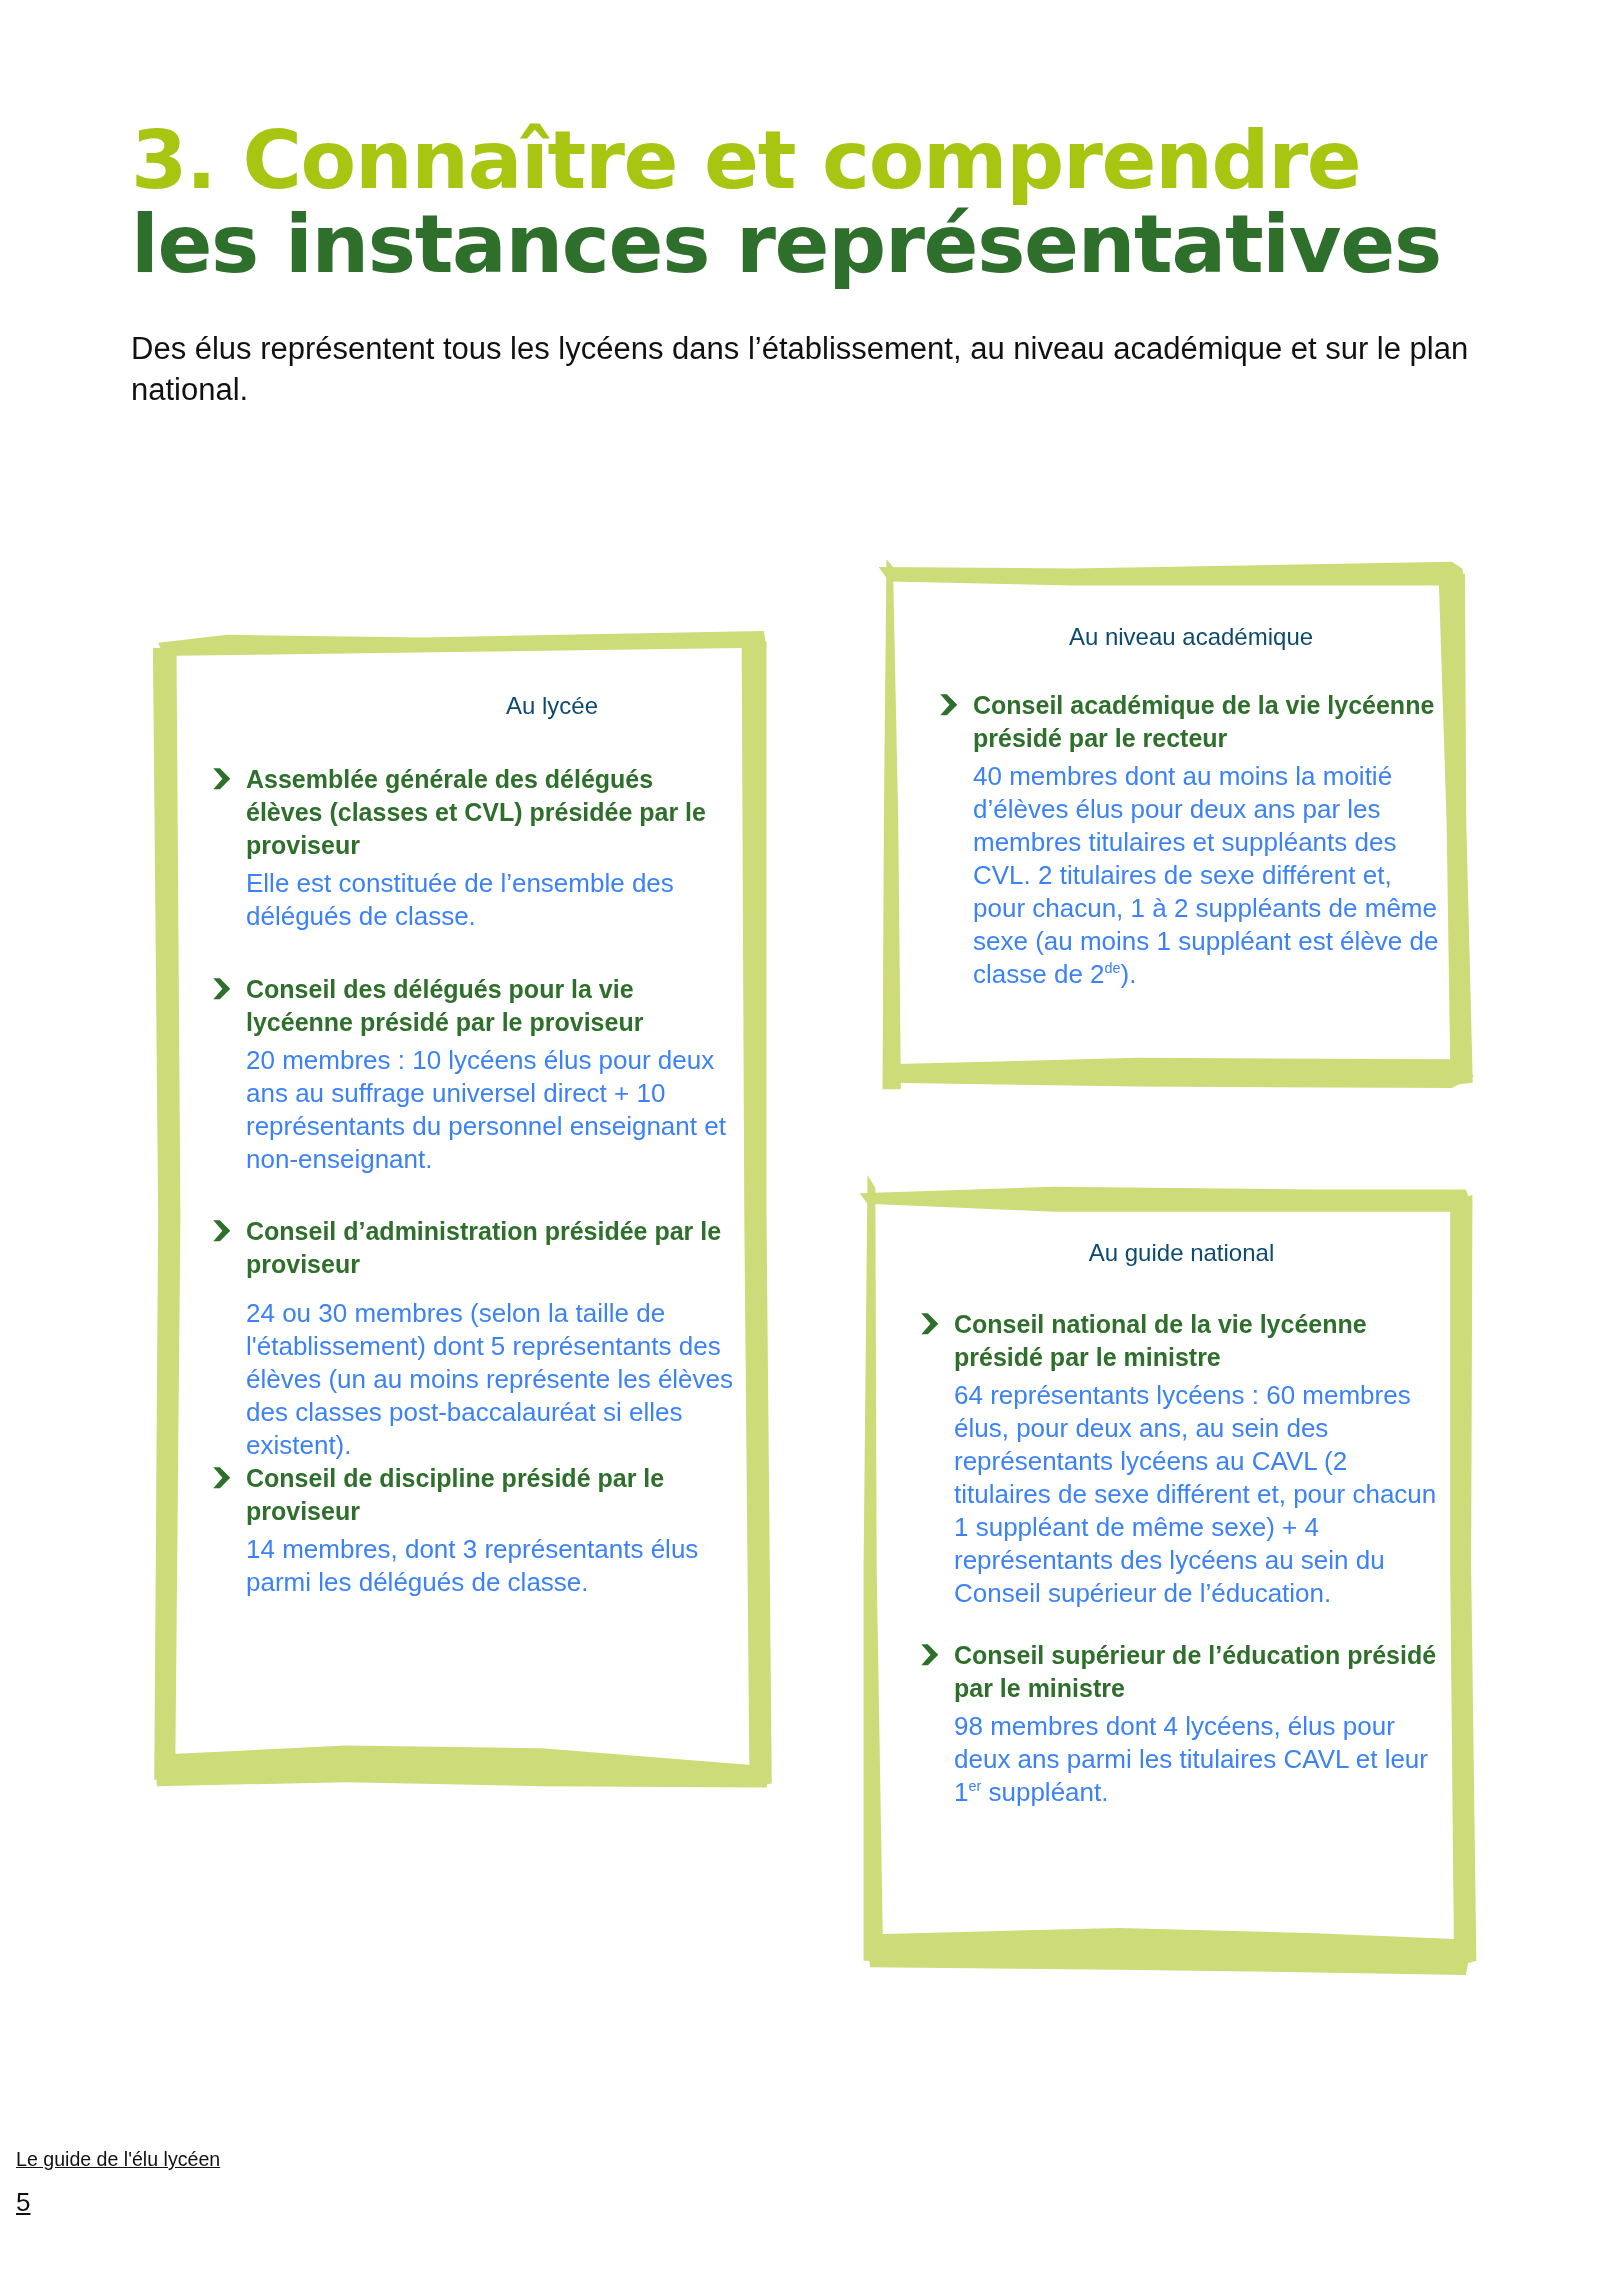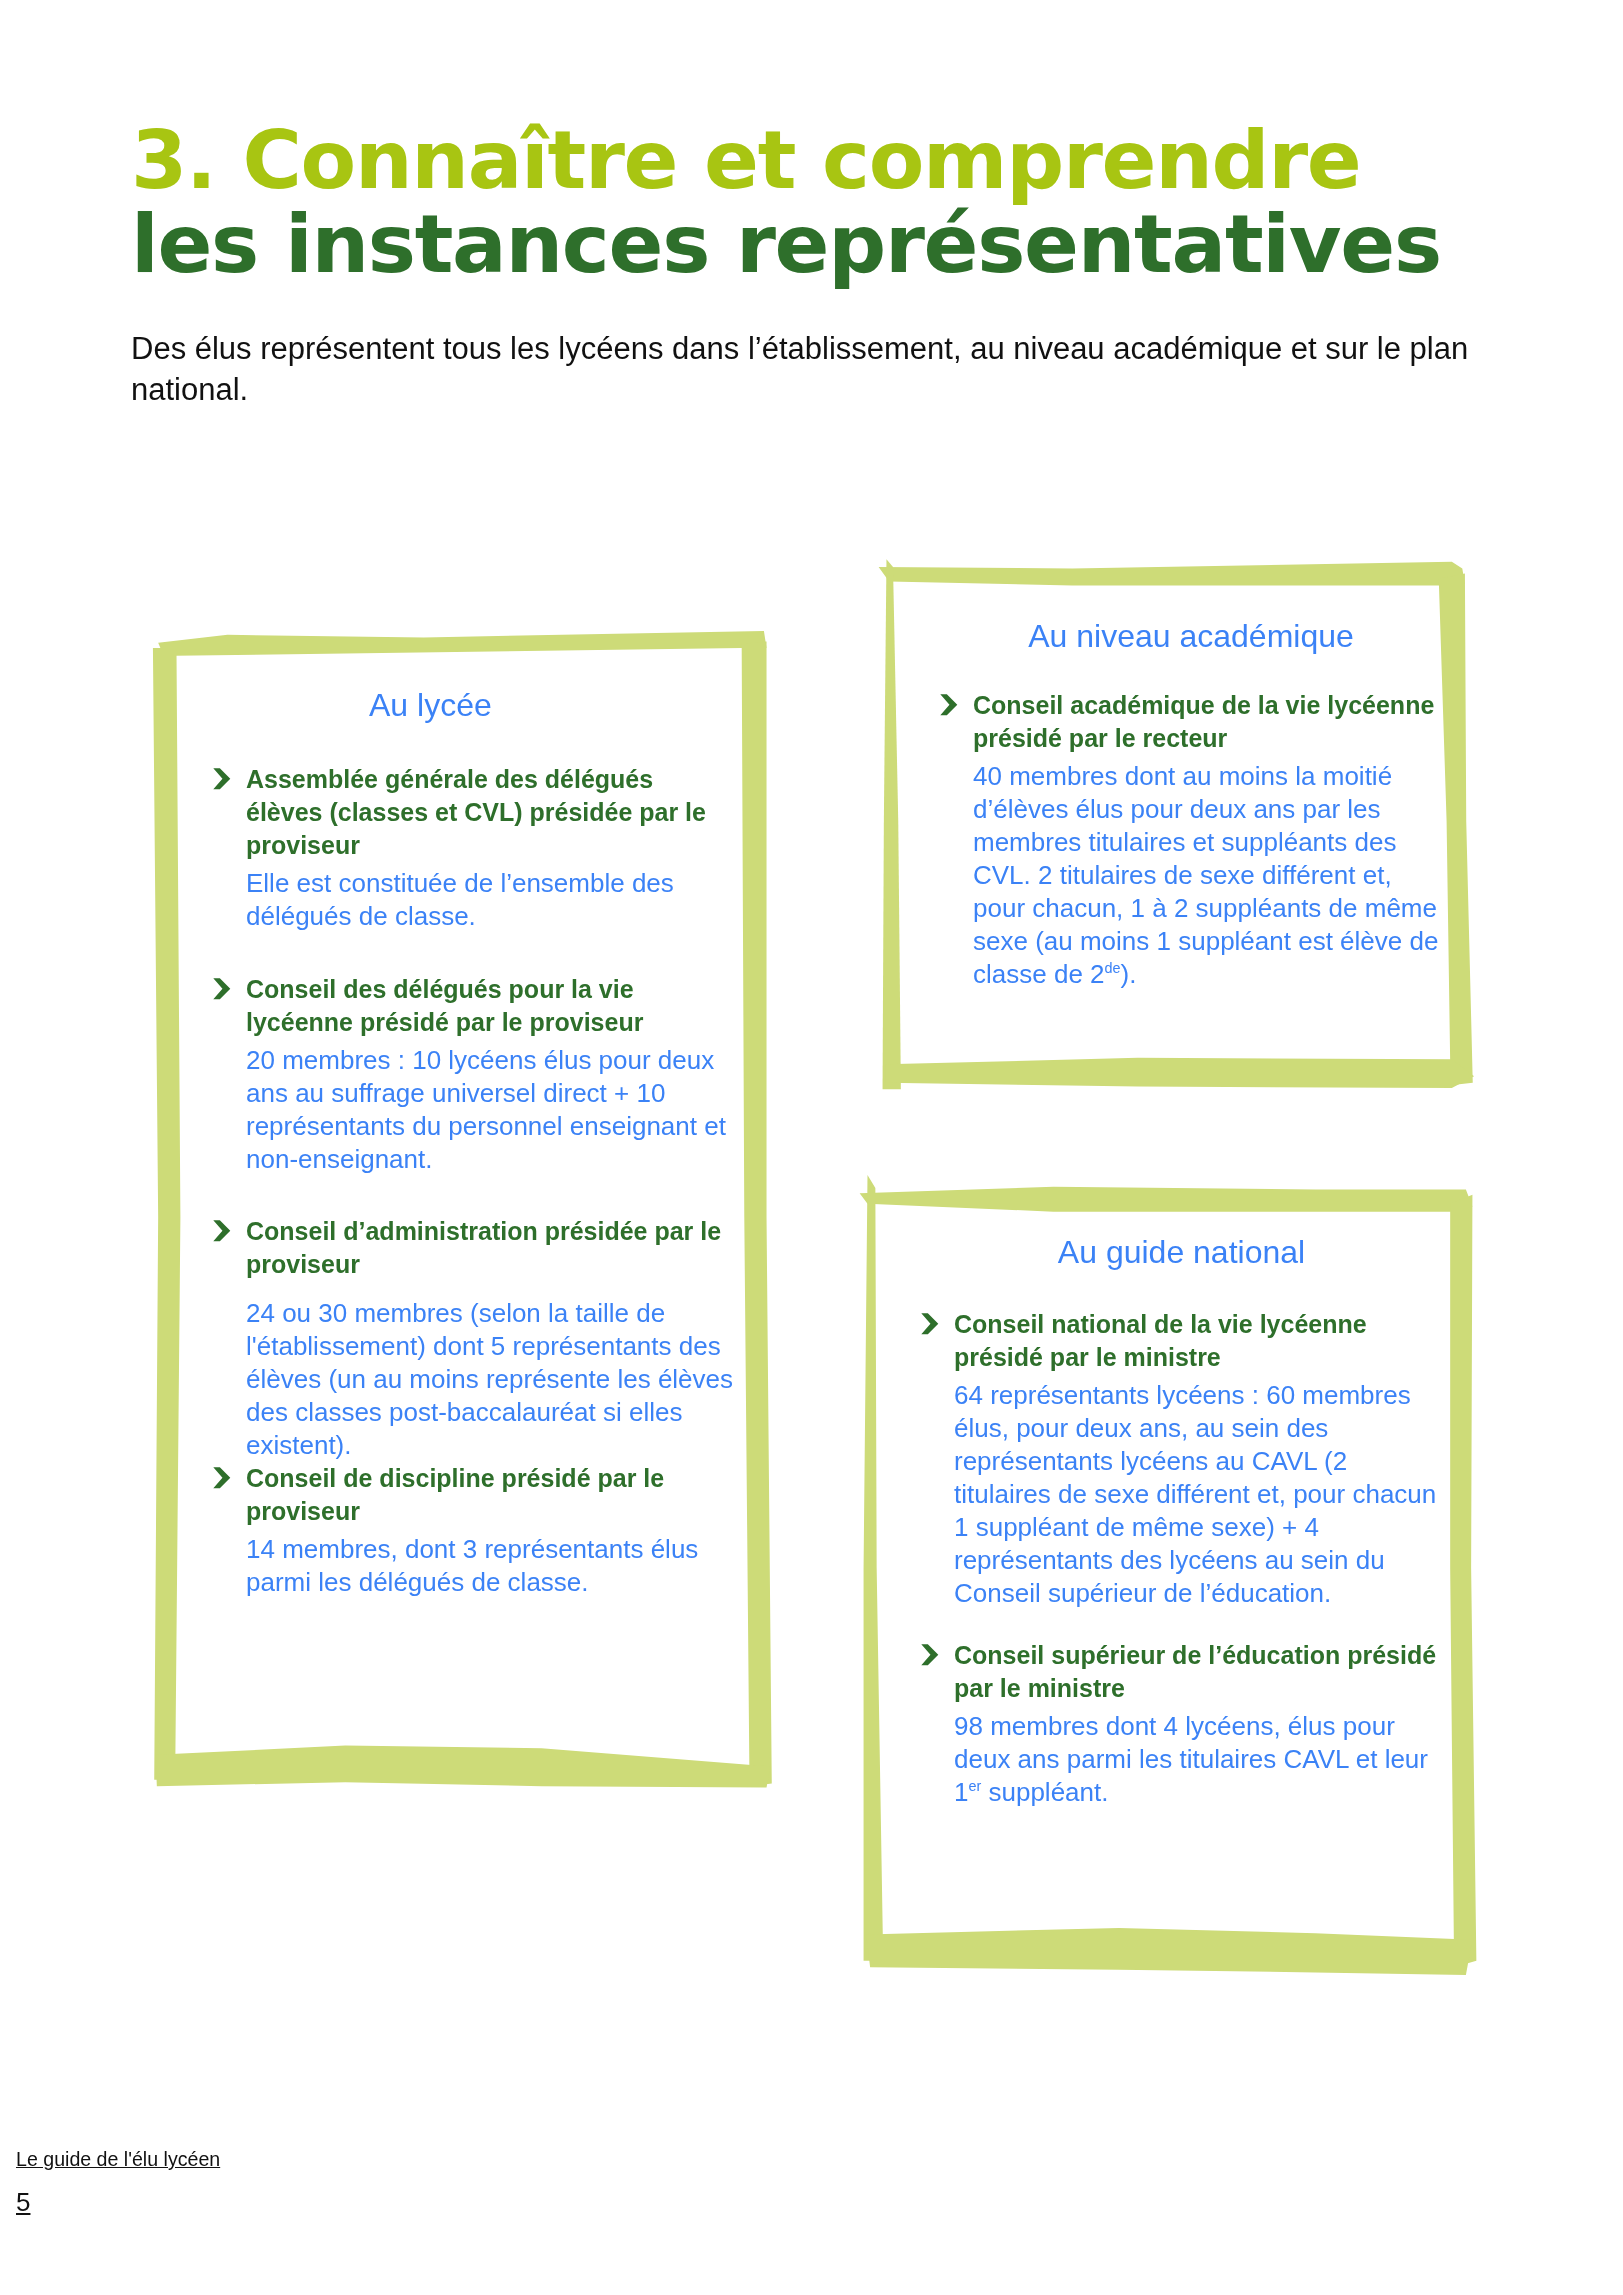--- a/index.html
+++ b/index.html
@@ -13,22 +13,22 @@
     .title .l2 { display: block; color: #2e6f2b; }
 
     .intro { position: absolute; left: 131px; top: 328px; width: 1374px; margin: 0;
              font-size: 31px; line-height: 41px; color: #111111; }
 
     
     .frame { position: absolute; }
     .frame svg.border { position: absolute; left: 0; top: 0; overflow: visible; }
     .frame .inner { position: absolute; }
 
-    .box-title { margin: 0; text-align: center; color: #3b82f6;
-                 font-size: 32px; line-height: 37px; font-weight: normal; }
+    .box-title { margin: 0; text-align: center; color: #0c4a6e;
+                 font-size: 24px; line-height: 37px; font-weight: normal; }
 
     .entry { position: relative; padding-left: 34px; }
     .entry .chev { position: absolute; left: 0; top: 3.9px; width: 19.6px; height: 23.6px; }
     .entry h3 { margin: 0; color: #2e6f2b; font-weight: bold;
                 font-size: 25px; line-height: 33px; }
     .entry p { margin: 5.2px 0 0 0; font-size: 26px; line-height: 33px; color: #3b82f6; }
     sup { font-size: 14.4px; line-height: 0; vertical-align: 10.5px; }
 
     .footer { position: absolute; left: 16px; width: 1623px; text-align: left; margin: 0; text-decoration: underline; }
     .footer-title { top: 2148px; font-size: 19.6px; color: #111111; }
@@ -45,21 +45,21 @@
 <p class="intro">Des élus représentent tous les lycéens dans l’établissement, au niveau académique et sur le plan national.</p>
 
 <section class="frame" style="left:149px; top:628px; width:628px; height:1165px;">
   <svg class="border" width="628" height="1165" viewBox="0 0 960 1780">
     <path d="M14 22 L120 10 L420 14 L940 4 L944 30 L906 30 L40 42 L30 60 Z" fill="#cddb78"></path>
     <path d="M6 30 L42 30 L48 900 L40 1760 L8 1760 L14 900 Z" fill="#cddb78"></path>
     <path d="M906 24 L944 20 L944 900 L952 1766 L918 1770 L910 900 Z" fill="#cddb78"></path>
     <path d="M10 1722 L300 1708 L600 1712 L950 1740 L944 1772 L600 1770 L300 1764 L12 1770 Z" fill="#cddb78"></path>
   </svg>
   <div class="inner" style="left:63px; top:59px; width:523px;">
-    <h2 class="box-title" style="text-align:left; padding-left:157px;">Au lycée</h2>
+    <h2 class="box-title" style="text-align:center; padding-left:157px;">Au lycée</h2>
 
     <div class="entry" style="margin-top:39px;">
       <svg class="chev" viewBox="0 0 30 36">
           <path d="M2 2 L12 2 L28 18 L12 34 L2 34 L16 18 Z" fill="#2e6f2b"></path>
         </svg>
       <h3>Assemblée générale des délégués élèves (classes et CVL) présidée par le proviseur</h3>
       <p>Elle est constituée de l’ensemble des délégués de classe.</p>
     </div>
 
     <div class="entry" style="margin-top:40px;">

